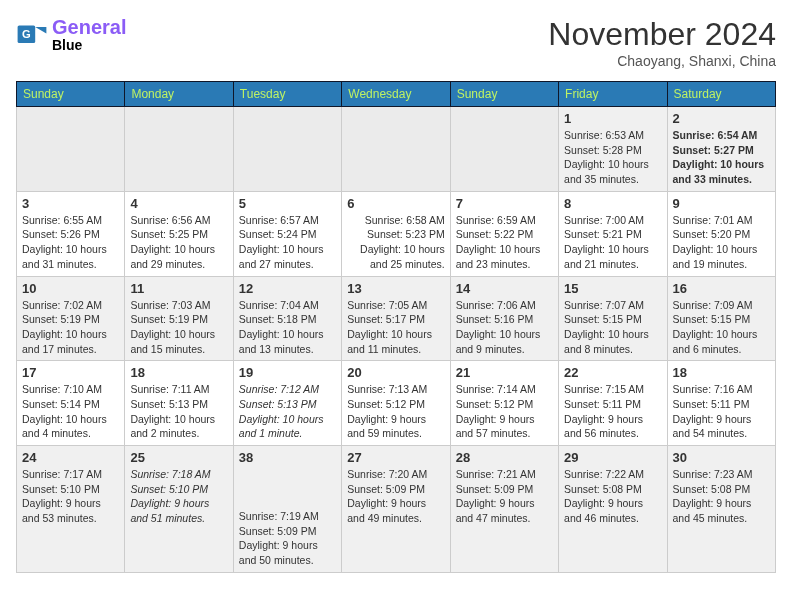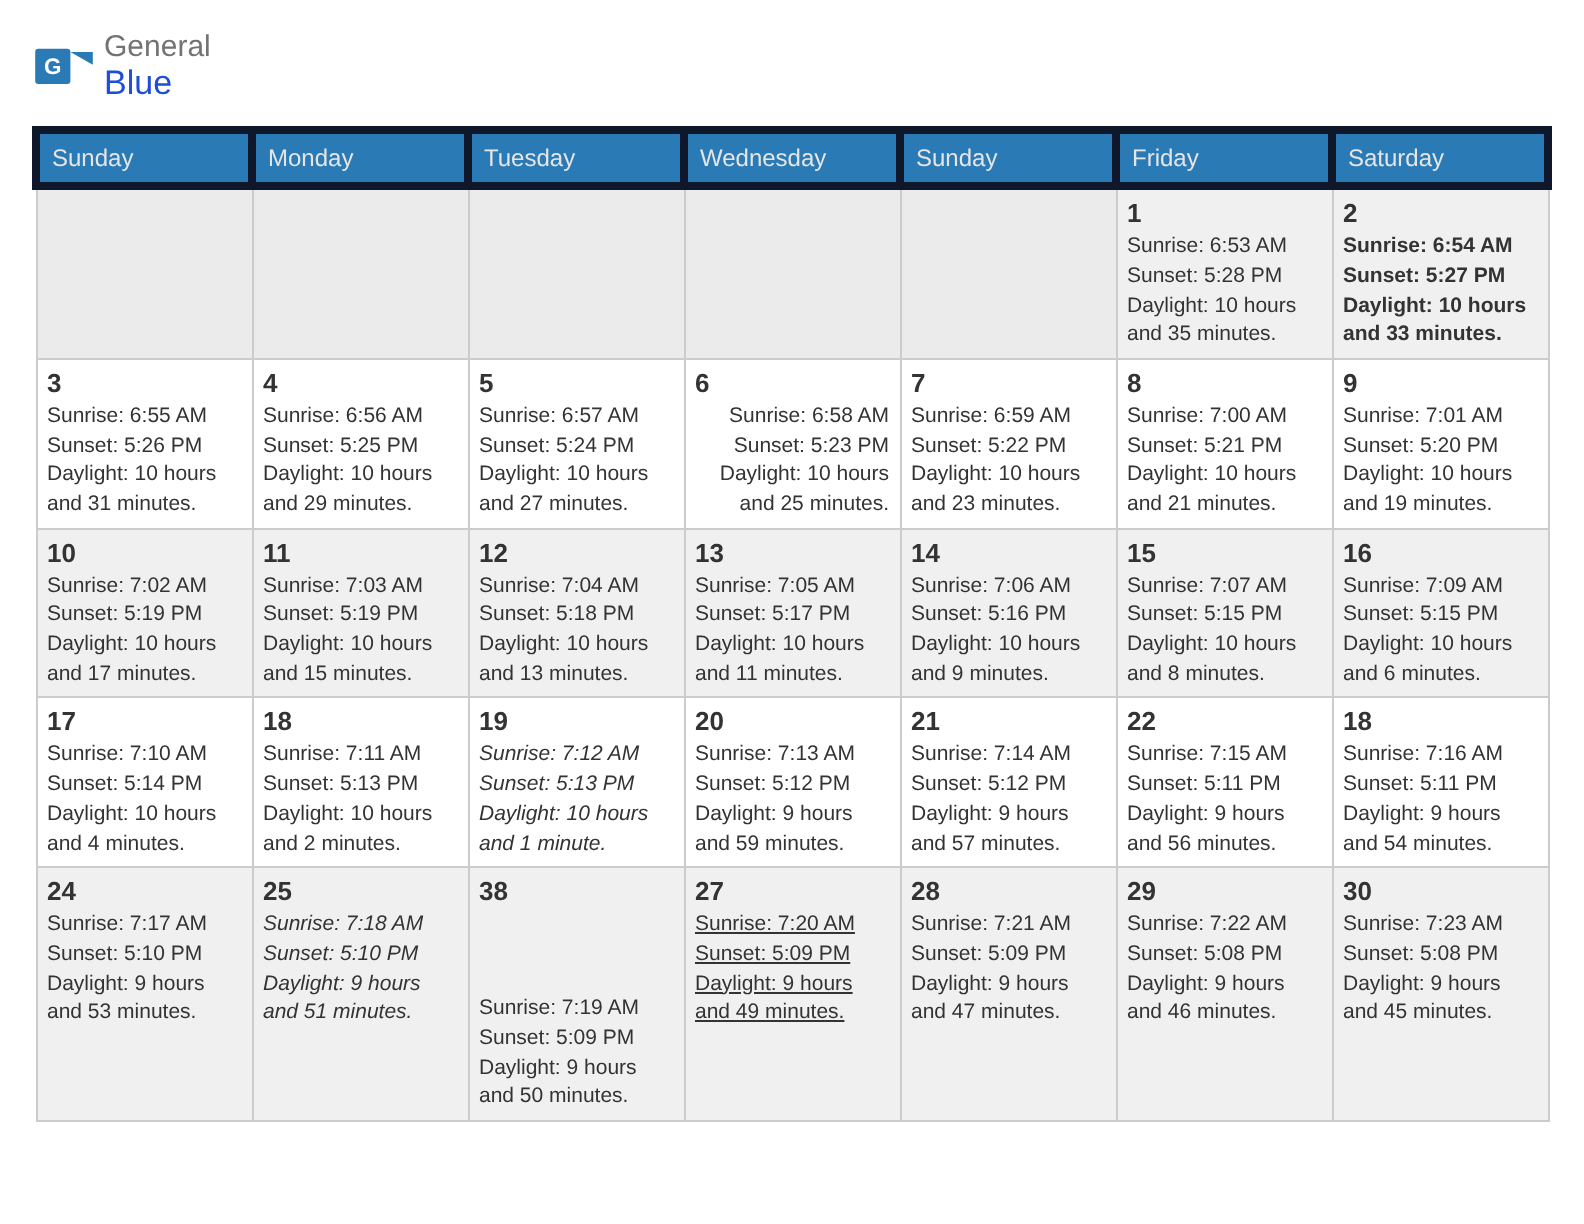--- a/index.html
+++ b/index.html
@@ -20,28 +20,28 @@
       display: flex;
       align-items: center;
       gap: 4px;
     }
     .logo-text {
       display: flex;
       flex-direction: column;
       line-height: 1.1;
     }
     .logo-general {
-      font-size: 15px;
-      font-weight: normal;
-      color: #737373;
+      font-size: 20px;
+      font-weight: bold;
+      color: #8b5cf6;
     }
     .logo-blue {
-      font-size: 17px;
-      font-weight: normal;
-      color: #1d4ed8;
+      font-size: 14px;
+      font-weight: bold;
+      color: #000000;
     }
     .logo-icon {
       width: 32px;
       height: 32px;
     }
     .title-area {
       text-align: right;
     }
     .month-title {
       font-size: 32px;
@@ -52,26 +52,26 @@
       font-size: 14px;
       color: #555;
     }
     .calendar {
       width: 100%;
       border-collapse: collapse;
       font-size: 11px;
     }
     .calendar th {
       background: #2a7ab5;
-      color: #e5e5e5;
+      color: #bef264;
       padding: 5px 6px;
       text-align: left;
       font-size: 12px;
       font-weight: normal;
-      border: 4px solid #0f172a;
+      border: 1px solid #0f172a;
     }
     .calendar td {
       border: 1px solid #ccc;
       vertical-align: top;
       padding: 4px 5px;
       width: calc(100% / 7);
       min-height: 80px;
       height: 80px;
     }
     .calendar td.empty {
@@ -104,20 +104,24 @@
     <svg class="logo-icon" viewBox="0 0 40 40" xmlns="http://www.w3.org/2000/svg">
       <rect x="2" y="8" width="22" height="22" rx="2" fill="#2a7ab5"></rect>
       <text x="13" y="24" font-size="14" fill="white" text-anchor="middle" font-family="Arial" font-weight="bold">G</text>
       <polygon points="24,10 38,18 38,10" fill="#2a7ab5"></polygon>
     </svg>
     <div class="logo-text">
       <span class="logo-general">General</span>
       <span class="logo-blue">Blue</span>
     </div>
   </div>
+  <div class="title-area">
+    <div class="month-title">November 2024</div>
+    <div class="subtitle">Chaoyang, Shanxi, China</div>
+  </div>
 </div>
 
 <table class="calendar">
   <thead>
     <tr>
     <th>Sunday</th>
         <th>Monday</th>
         <th>Tuesday</th>
         <th>Wednesday</th>
         <th>Sunday</th>
@@ -291,21 +295,21 @@
 Daylight: 9 hours and 51 minutes.</div>
         </td>
         <td>
           <span class="day-number">38</span>
           <div class="day-info" style="white-space: pre-line; margin-top: 44px;">Sunrise: 7:19 AM
 Sunset: 5:09 PM
 Daylight: 9 hours and 50 minutes.</div>
         </td>
         <td>
           <span class="day-number">27</span>
-          <div class="day-info" style="white-space: pre-line; text-decoration: underline;">Sunrise: 7:20 AM
+          <div class="day-info" style="white-space: pre-line;">Sunrise: 7:20 AM
 Sunset: 5:09 PM
 Daylight: 9 hours and 49 minutes.</div>
         </td>
         <td>
           <span class="day-number">28</span>
           <div class="day-info" style="white-space: pre-line;">Sunrise: 7:21 AM
 Sunset: 5:09 PM
 Daylight: 9 hours and 47 minutes.</div>
         </td>
         <td>

